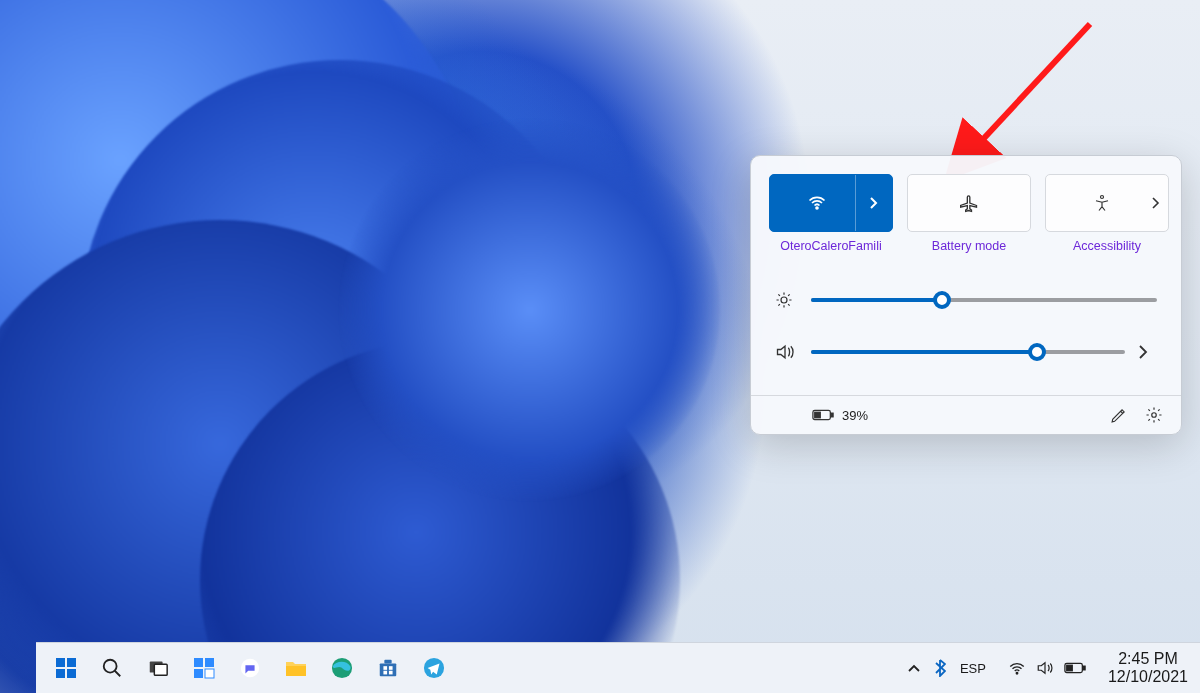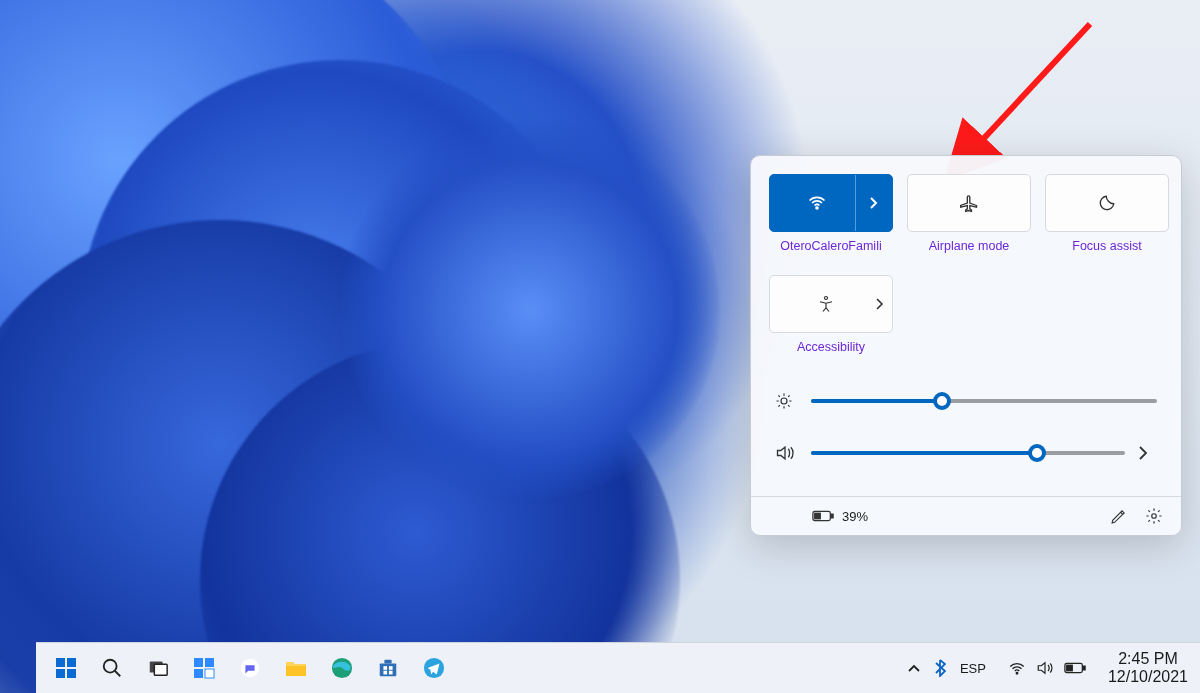--- a/index.html
+++ b/index.html
@@ -107,34 +107,24 @@
 
 
     <div class="tile-wrap">
       <div class="tile">
         <span class="icon">
           <svg width="20" height="20" viewBox="0 0 24 24" fill="none" stroke="#333" stroke-width="1.6">
               <path d="M21 15l-8-3V5a1.5 1.5 0 0 0-3 0v7l-8 3v2l8-2v4l-2 1.5V22l3.5-1L15 22v-1.5L13 19v-4l8 2z"></path>
             </svg>
         </span>
       </div>
-      <div class="tile-label">Airplane mode</div>
-    </div>
-
-
-    <div class="tile-wrap">
-      <div class="tile">
-        <span class="icon">
-          <svg width="18" height="18" viewBox="0 0 24 24" fill="none" stroke="#333" stroke-width="1.8">
-              <path d="M21 13A9 9 0 1 1 11 3c0 5 5 10 10 10z"></path>
-            </svg>
-        </span>
-      </div>
-      <div class="tile-label">Focus assist</div>
-    </div>
+      <div class="tile-label">Battery mode</div>
+    </div>
+
+
 
     <div class="tile-wrap">
       <div class="tile">
         <span class="icon" style="margin-right:10px;">
           <svg width="18" height="18" viewBox="0 0 24 24" fill="none" stroke="#333" stroke-width="1.6">
               <circle cx="12" cy="4" r="2"></circle>
               <path d="M4 9l8 2 8-2M12 11v6m-4 5l4-5 4 5"></path>
             </svg>
         </span>
         <span class="chev">

